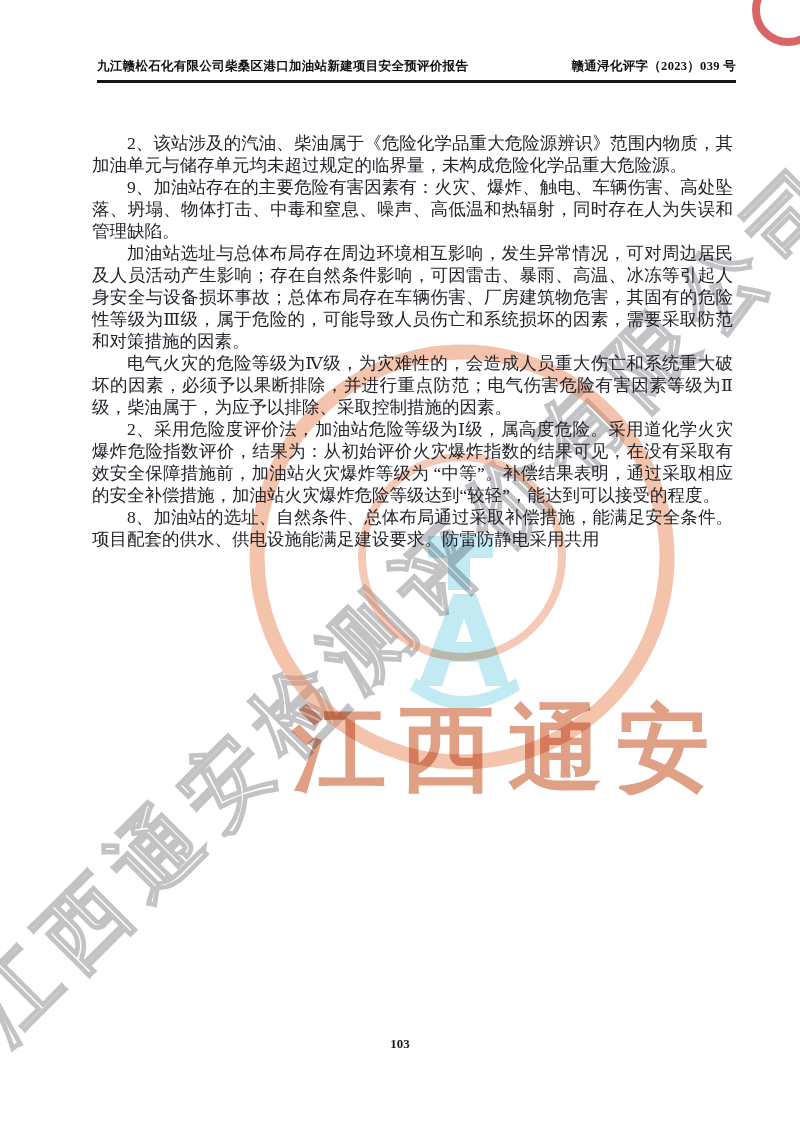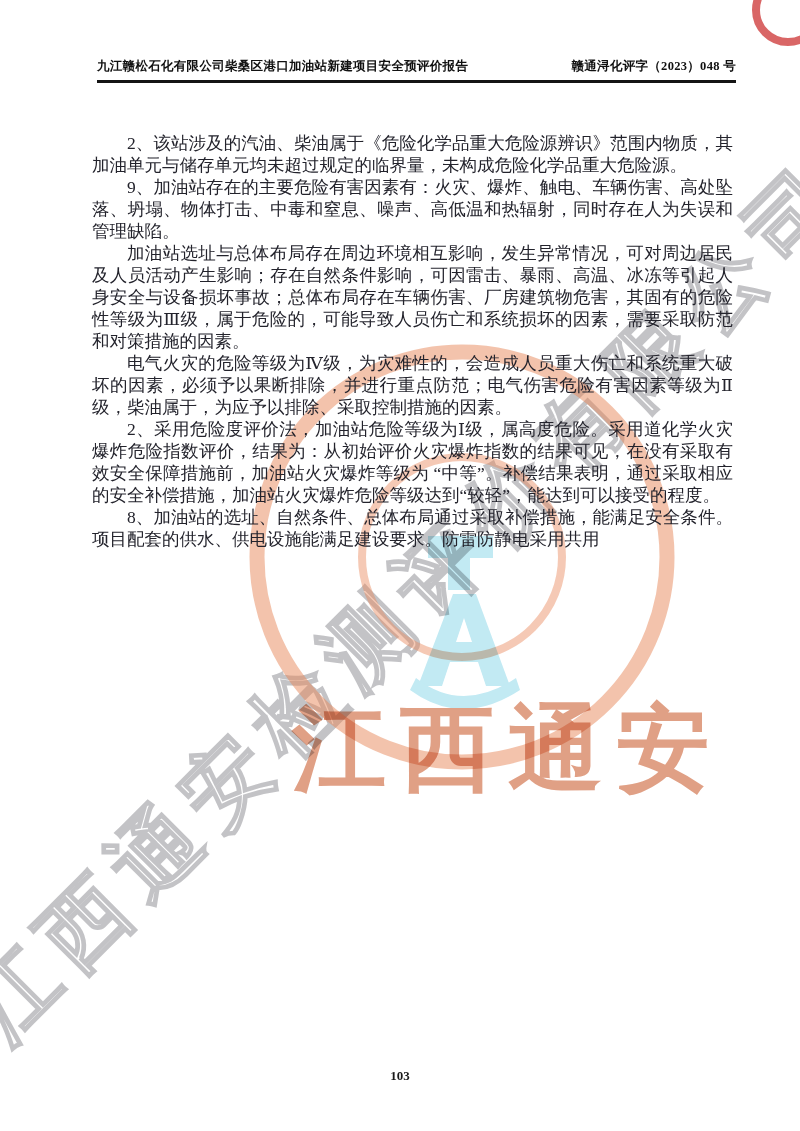--- a/index.html
+++ b/index.html
@@ -38,21 +38,20 @@
     text-indent:2em;
     word-break:break-all;
   }
   
   .footer{
     position:absolute;
     left:0;right:0;top:1036px;
     text-align:center;
     font-size:13px;font-weight:700;color:#1a1a1a;
     z-index:2;
-    margin-top:32px;
   }
   
   .wm{position:absolute;pointer-events:none;}
   .wm-gray{
     left:-210px;top:505px;width:1310px;
     transform:rotate(-45deg);
     transform-origin:655px 55px;
     font-family:"Liberation Sans","DejaVu Sans",sans-serif;
     font-size:86px;font-weight:700;
     letter-spacing:14px;white-space:nowrap;
@@ -90,21 +89,21 @@
     <path d="M55 66 L78 66 L112 158 L88 158 L80 134 L52 134 L44 158 L20 158 Z M66 90 L58 114 L74 114 Z" fill="#8fd8ea"></path>
     <path d="M18 150 Q64 186 118 150 L122 162 Q64 200 12 162 Z" fill="#8fd8ea"></path>
   </svg>
 
   <svg class="wm wm-corner" viewBox="0 0 80 80" xmlns="http://www.w3.org/2000/svg">
     <circle cx="40" cy="40" r="32" fill="none" stroke-width="8" opacity="0.75" stroke="#cc3333"></circle>
   </svg>
 
   <div class="header">
     <span>九江赣松石化有限公司柴桑区港口加油站新建项目安全预评价报告</span>
-    <span>赣通浔化评字（2023）048 号</span>
+    <span>赣通浔化评字（2023）039 号</span>
   </div>
 
   <div class="body-text">
     <p>2、该站涉及的汽油、柴油属于《危险化学品重大危险源辨识》范围内物质，其加油单元与储存单元均未超过规定的临界量，未构成危险化学品重大危险源。</p>
     <p>9、加油站存在的主要危险有害因素有：火灾、爆炸、触电、车辆伤害、高处坠落、坍塌、物体打击、中毒和窒息、噪声、高低温和热辐射，同时存在人为失误和管理缺陷。</p>
     <p>加油站选址与总体布局存在周边环境相互影响，发生异常情况，可对周边居民及人员活动产生影响；存在自然条件影响，可因雷击、暴雨、高温、冰冻等引起人身安全与设备损坏事故；总体布局存在车辆伤害、厂房建筑物危害，其固有的危险性等级为Ⅲ级，属于危险的，可能导致人员伤亡和系统损坏的因素，需要采取防范和对策措施的因素。</p>
     <p>电气火灾的危险等级为Ⅳ级，为灾难性的，会造成人员重大伤亡和系统重大破坏的因素，必须予以果断排除，并进行重点防范；电气伤害危险有害因素等级为Ⅱ级，柴油属于，为应予以排除、采取控制措施的因素。</p>
     <p>2、采用危险度评价法，加油站危险等级为Ⅰ级，属高度危险。采用道化学火灾爆炸危险指数评价，结果为：从初始评价火灾爆炸指数的结果可见，在没有采取有效安全保障措施前，加油站火灾爆炸等级为 “中等”。补偿结果表明，通过采取相应的安全补偿措施，加油站火灾爆炸危险等级达到“较轻”，能达到可以接受的程度。</p>
     <p>8、加油站的选址、自然条件、总体布局通过采取补偿措施，能满足安全条件。项目配套的供水、供电设施能满足建设要求。防雷防静电采用共用</p>
   </div>

